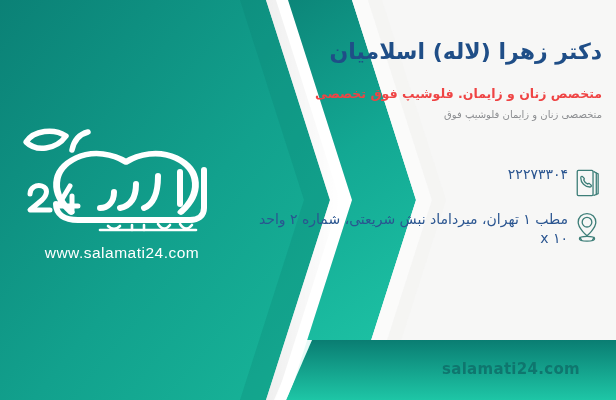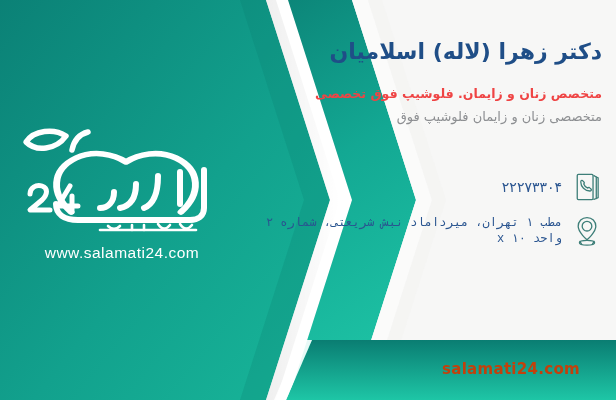--- a/index.html
+++ b/index.html
@@ -53,63 +53,61 @@
   #specialty{
     margin-top:18px;
     color:#ef4444;
     font-size:12.5px;
     font-weight:bold;
     line-height:1.55;
   }
   #specialty-sub{
     margin-top:4px;
     color:#8d8f92;
-    font-size:13px;
+    font-size:10px;
     line-height:1.5;
   }
 
   .info-row{
     display:flex;
     flex-direction:row;
-    align-items:center;
     justify-content:flex-start;
-    gap:10px;
+    gap:4px;
   }
   #phone-row{margin-top:44px;}
   #address-row{margin-top:10px;}
 
   .info-icon{
     width:30px;height:34px;
     flex:0 0 30px;
     display:flex;align-items:center;justify-content:center;
   }
   .info-text{
     flex:1 1 auto;
     text-align:right;
     color:#1f4e87;
   }
   #phone-number{
     font-size:14px;
     letter-spacing:1px;
     color:#2a5590;
   }
   #address-text{
-    font-size:12px;
+    font-size:14px;
     color:#2a5590;
     line-height:1.4;
-    font-family:Liberation Mono, monospace;
   }
 
   
   #footer-site{
     position:absolute;
     z-index:9;
     left:15px;right:36px;top:360px;
     text-align:right;
-    color:#c2410c;
+    color:#0f766e;
     font-size:15px;
     font-weight:bold;
     letter-spacing:.3px;
   }
 </style>
 </head>
 <body>
 
 <div id="card">
 

